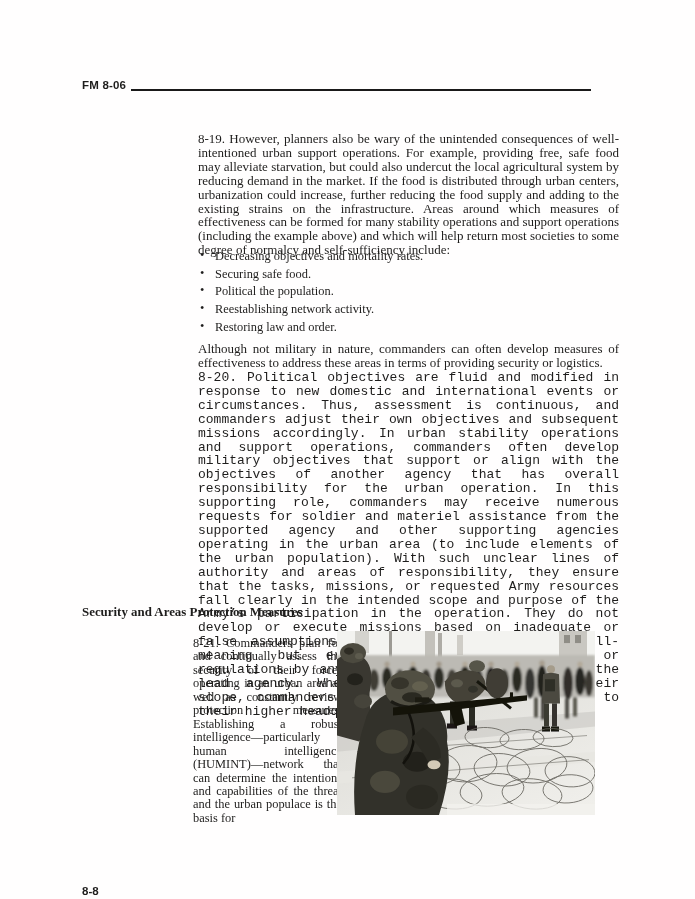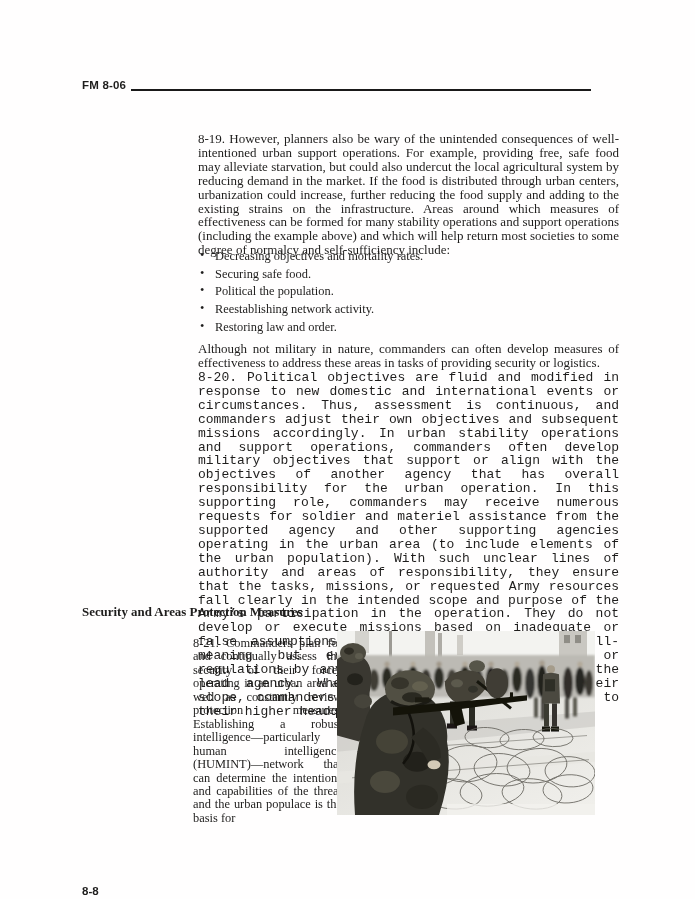--- a/index.html
+++ b/index.html
@@ -70,21 +70,21 @@
   <p class="para p819">8-19. However, planners also be wary of the unintended consequences of well-intentioned urban support operations. For example, providing free, safe food may alleviate starvation, but could also undercut the local agricultural system by reducing demand in the market. If the food is distributed through urban centers, urbanization could increase, further reducing the food supply and adding to the existing strains on the infrastructure. Areas around which measures of effectiveness can be formed for many stability operations and support operations (including the example above) and which will help return most societies to some degree of normalcy and self-sufficiency include:</p>
 
   <ul class="bullet-list">
     <li><span class="blt">•</span><span>Decreasing objectives and mortality rates.</span></li>
     <li><span class="blt">•</span><span>Securing safe food.</span></li>
     <li><span class="blt">•</span><span>Political the population.</span></li>
     <li><span class="blt">•</span><span>Reestablishing network activity.</span></li>
     <li><span class="blt">•</span><span>Restoring law and order.</span></li>
   </ul>
 
-  <p class="para p819close">Although not military in nature, commanders can often develop measures of effectiveness to address these areas in tasks of providing security or logistics.</p>
+  <p class="para p819close">Although not military in nature, commanders can often develop measures of effectiveness to address these areas in terms of providing security or logistics.</p>
 
   <p class="para p820">8-20. Political objectives are fluid and modified in response to new domestic and international events or circumstances. Thus, assessment is continuous, and commanders adjust their own objectives and subsequent missions accordingly. In urban stability operations and support operations, commanders often develop military objectives that support or align with the objectives of another agency that has overall responsibility for the urban operation. In this supporting role, commanders may receive numerous requests for soldier and materiel assistance from the supported agency and other supporting agencies operating in the urban area (to include elements of the urban population). With such unclear lines of authority and areas of responsibility, they ensure that the tasks, missions, or requested Army resources fall clearly in the intended scope and purpose of the Army’s participation in the operation. They do not develop or execute missions based on inadequate or false assumptions, misinterpreted intent, or well-meaning but erroneously interpreted laws or regulations by any organization, to include even the lead agency. When missions appear outside their scope, commanders quickly relay their assessment to their higher headquarters for immediate resolution.</p>
 
   <h2 class="section-heading">Security and Areas Protection Measures</h2>
 
   <p class="p821">8-21. Commanders plan for and continually assess the security of their forces operating in an urban area as well as constantly review protection measures. Establishing a robust intelligence—particularly human intelligence (HUMINT)—network that can determine the intentions and capabilities of the threat and the urban populace is the basis for</p>
 
   <figure class="photo-figure" aria-label="Black-and-white photograph of soldiers with rifles behind coils of concertina wire holding back a large crowd on an urban street.">
     <svg viewBox="0 0 258 183" preserveAspectRatio="none">
       <defs>

